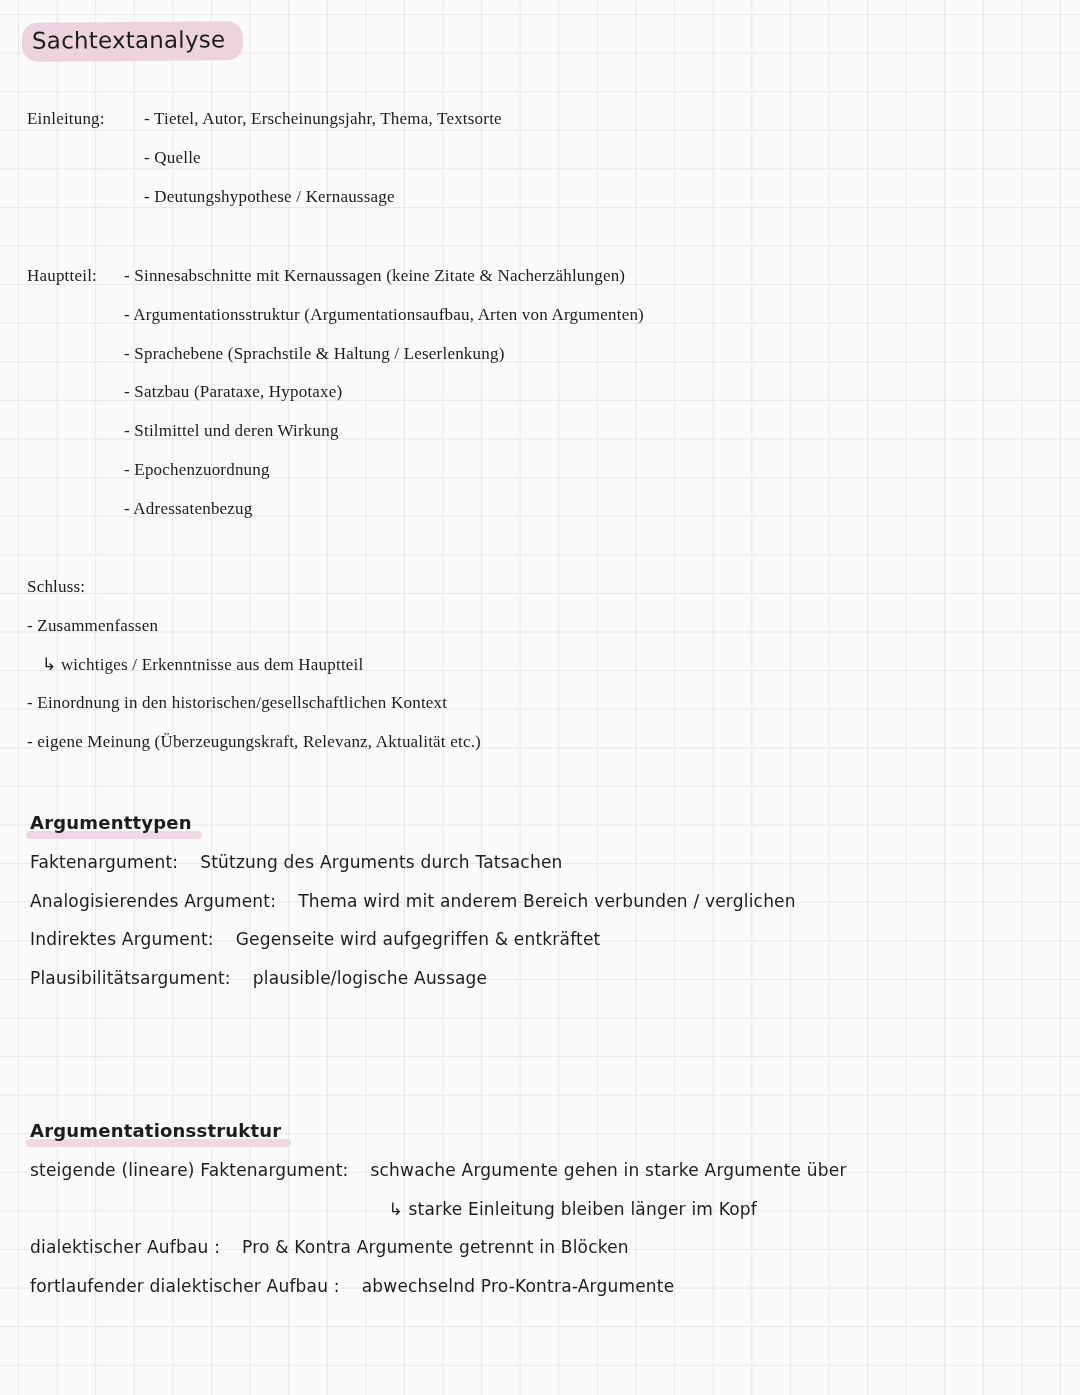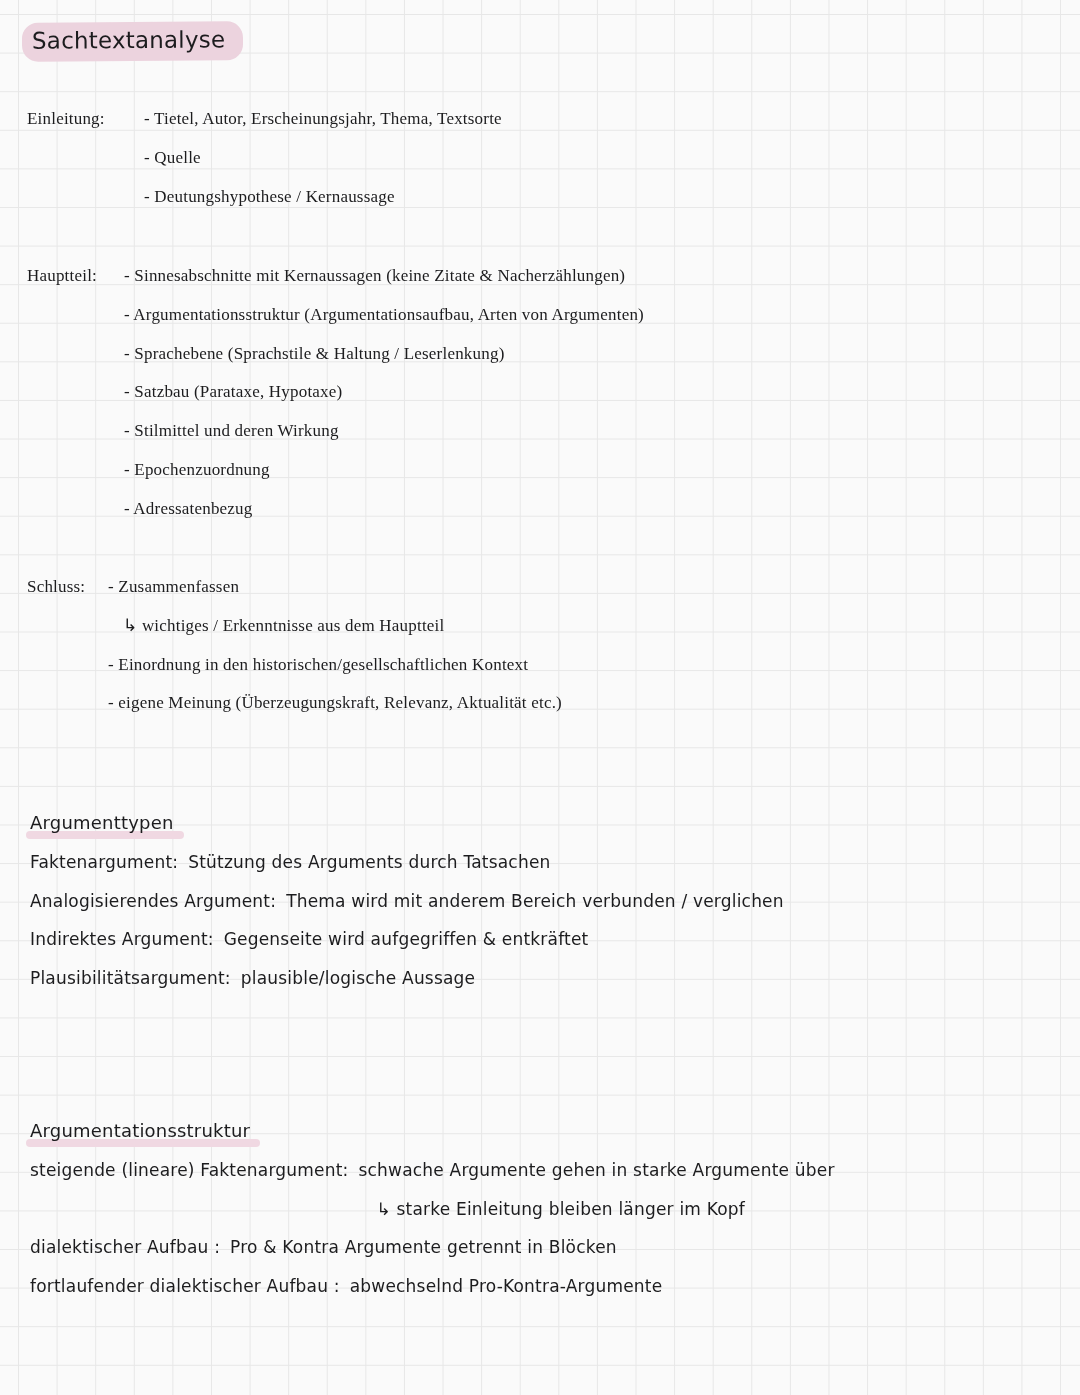--- a/index.html
+++ b/index.html
@@ -47,58 +47,58 @@
     right: 20px;
     display: flex;
     align-items: flex-start;
     font-family: Liberation Serif, serif;
   }
   .outline .sec-label { flex-shrink: 0; }
   .sec-einleitung { top: 100px; }
   .sec-einleitung .sec-label { width: 117px; }
   .sec-hauptteil { top: 257px; }
   .sec-hauptteil .sec-label { width: 97px; }
-  .sec-schluss { top: 568px; }
+  .sec-schluss { top: 568px; flex-direction: column; }
   .sec-schluss .sec-label { width: 81px; }
   .outline .items { flex: 1; }
   .outline .line { white-space: nowrap; }
   .outline .line.sub { margin-left: 15px; }
 
   
   .defblock {
     position: absolute;
     left: 30px;
     right: 16px;
   }
   .blk-argtypes { top: 804px; }
   .blk-argstruct { top: 1112px; }
 
   .blk-heading {
     display: inline-block;
     position: relative;
     font-size: 18px;
-    font-weight: normal;
+    font-weight: bold;
     line-height: 38.8px;
     z-index: 0;
   }
   .blk-heading::after {
     content: "";
     position: absolute;
     left: -4px;
     right: -10px;
     bottom: 4px;
     height: 8px;
     border-radius: 4px;
     background: #f0d8e2;
     z-index: -1;
   }
 
   .defrow { display: flex; align-items: flex-start; white-space: nowrap; }
   .defrow .term { flex-shrink: 0; }
-  .defrow .def-col { margin-left: 10px; }
+  .defrow .def-col { margin-left: 22px; }
   .defrow .def { display: block; }
   .defrow .note { display: block; margin-left: 18px; }
 </style>
 </head>
 <body>
 
 <div class="page">
 
   <div class="title-wrap">
     <span class="title-pill">

